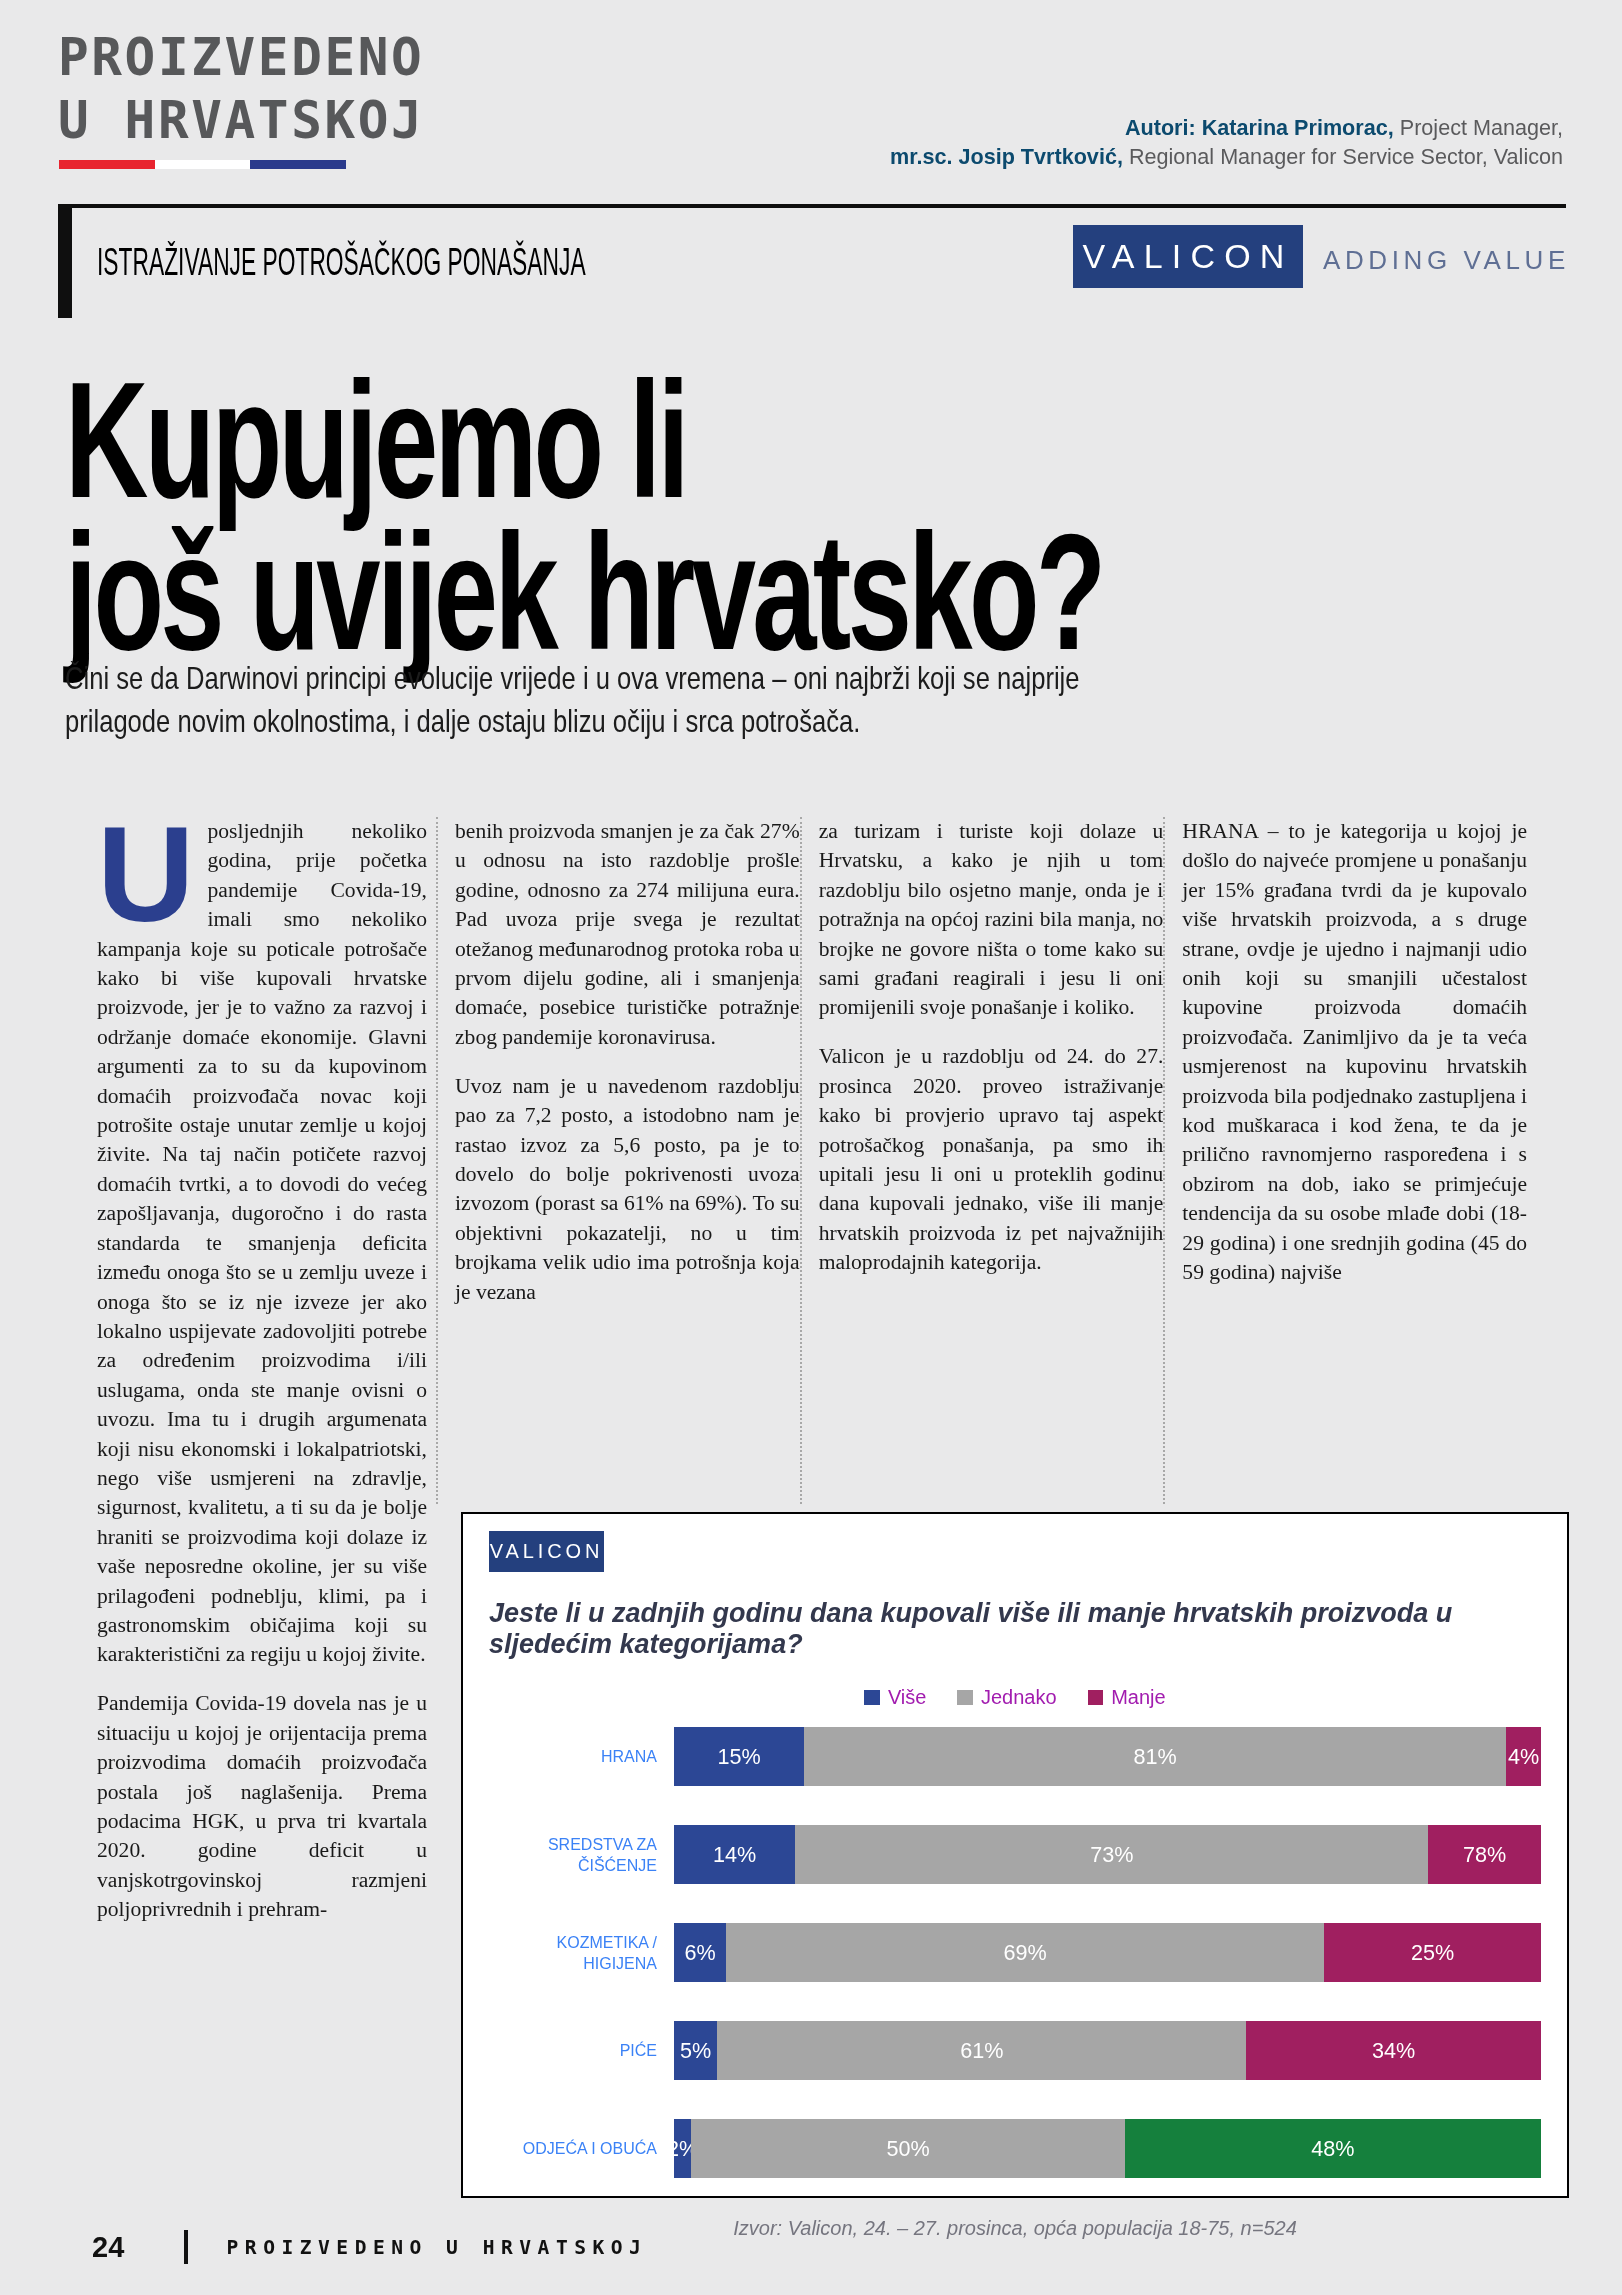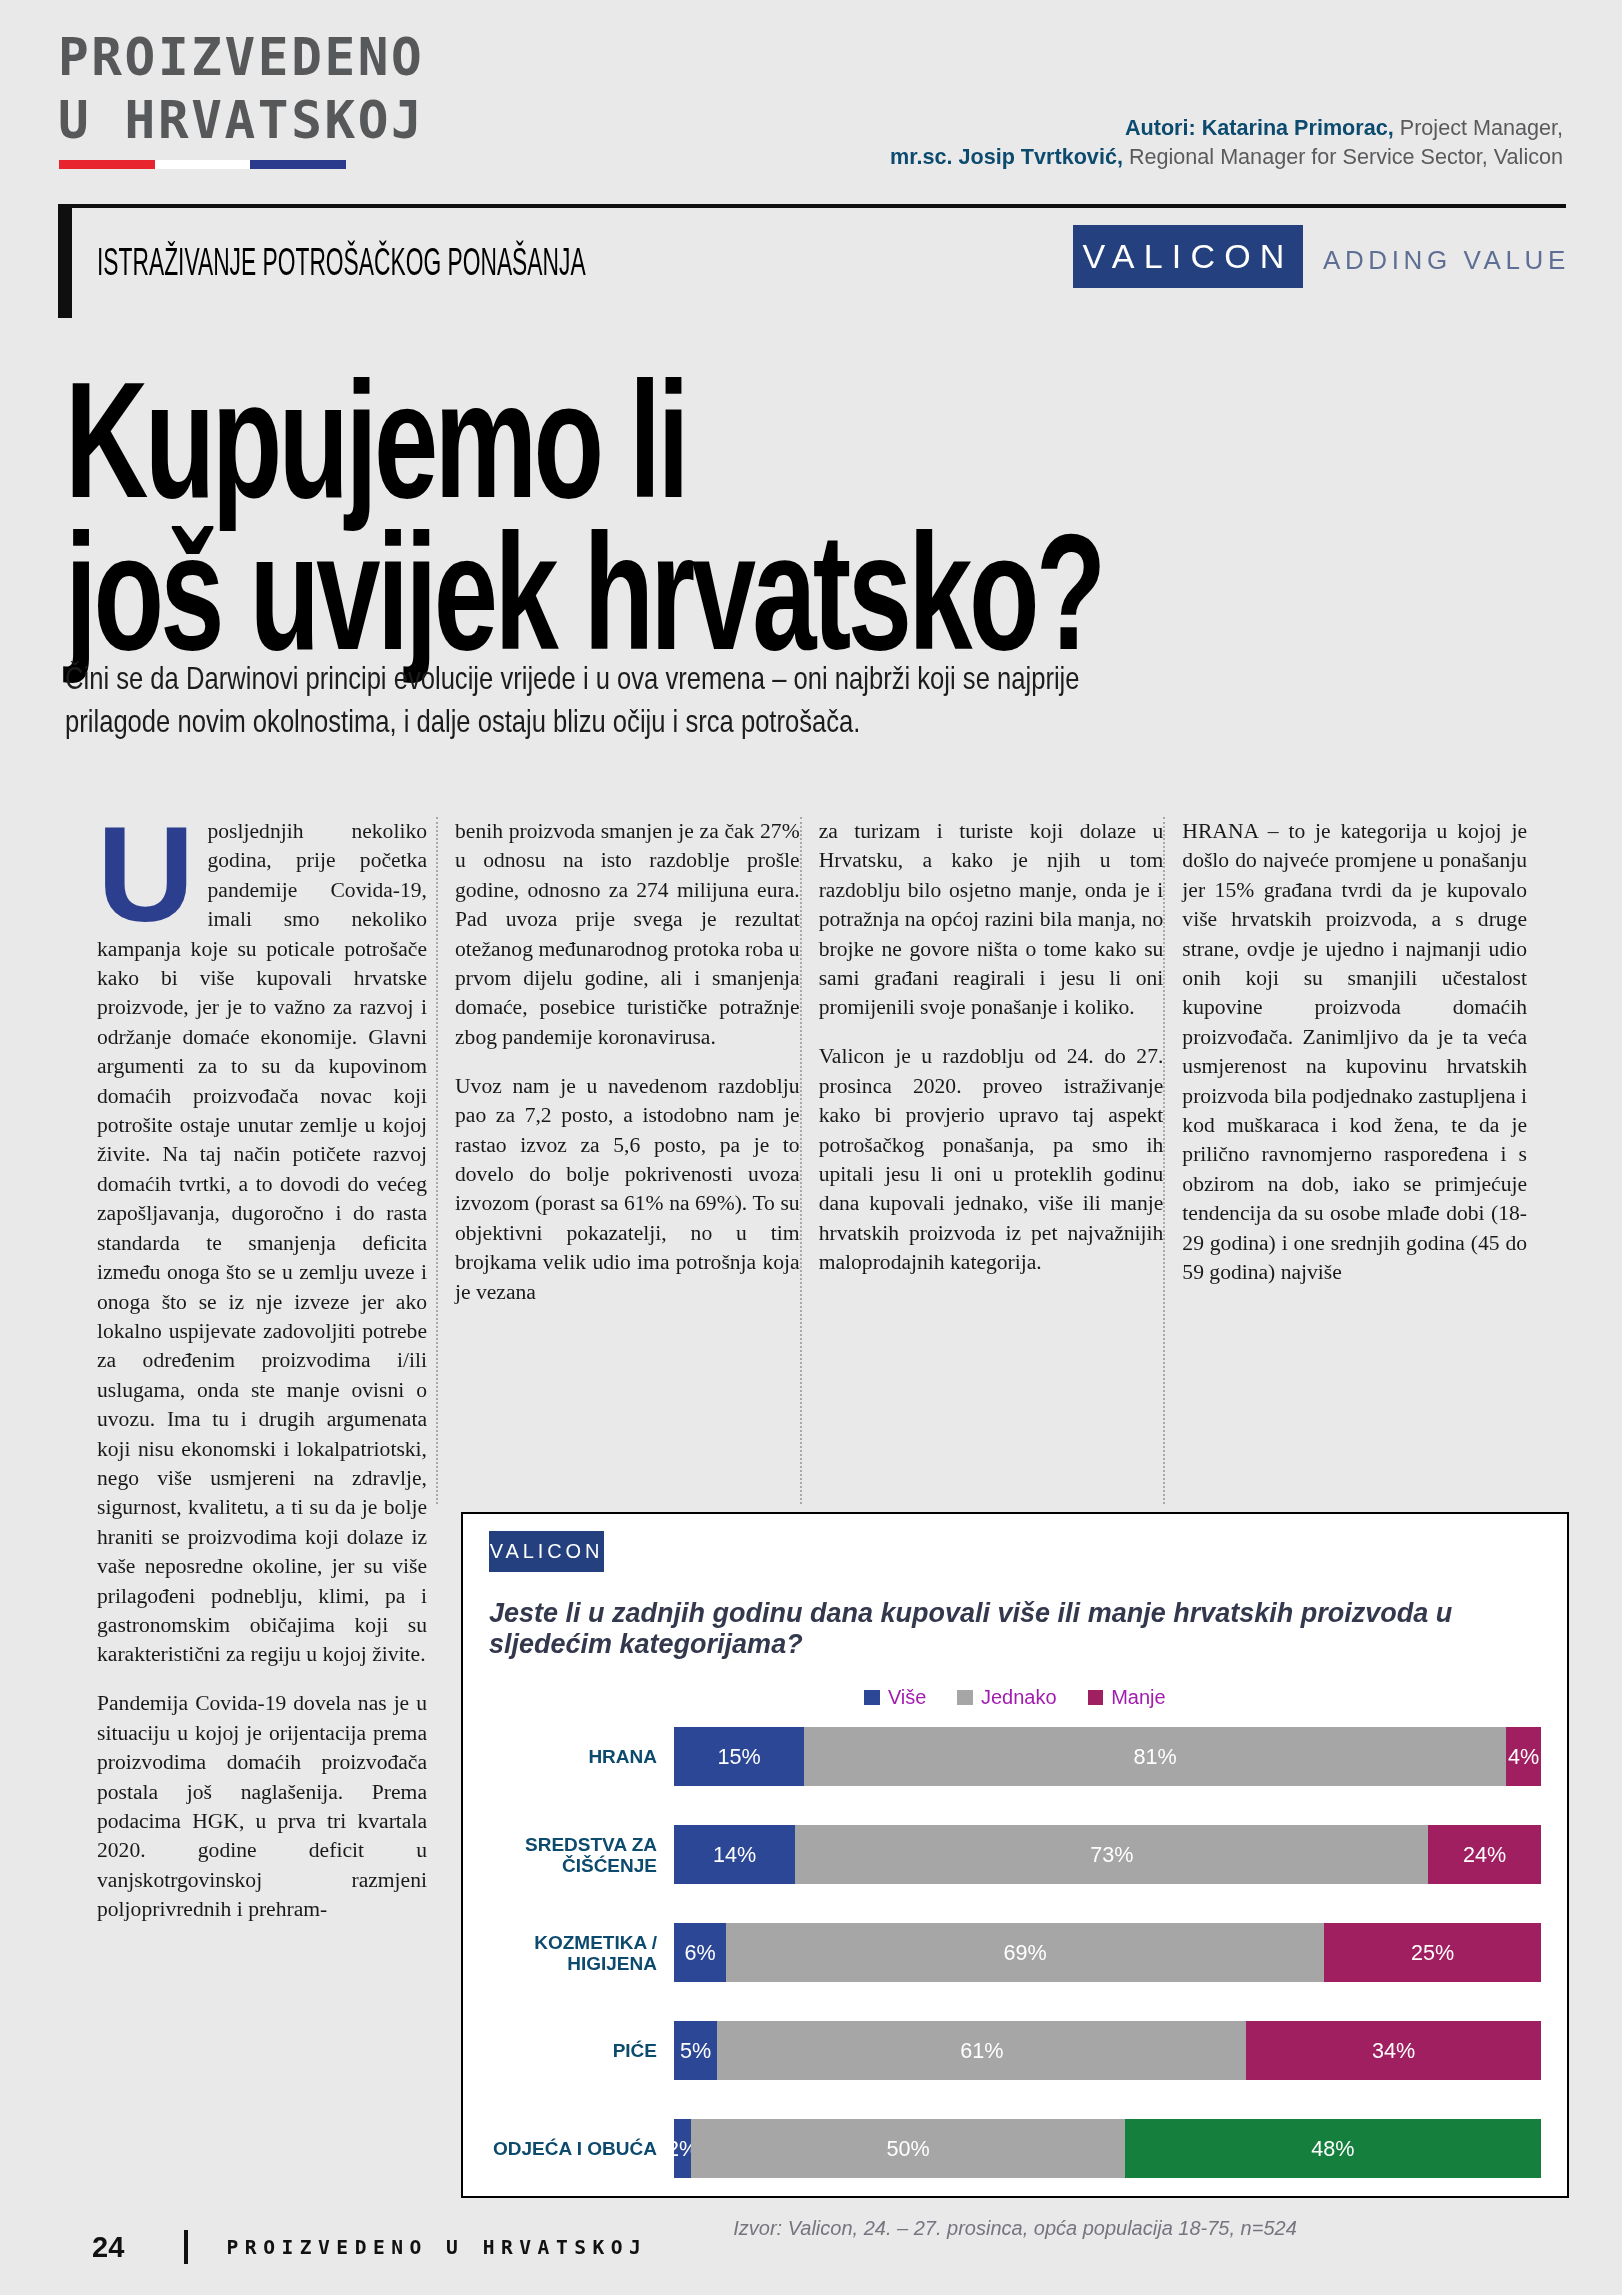--- a/index.html
+++ b/index.html
@@ -51,21 +51,21 @@
   .chart{position:absolute;left:461px;top:1512px;width:1108px;height:686px;background:#ffffff;
          border:2.6px solid #000;box-sizing:border-box;padding:17px 26px 0 26px;}
   .chart-logo{width:115px;height:41px;background:#24407e;display:flex;align-items:center;justify-content:center;}
   .chart-logo span{color:#fff;font-size:20px;letter-spacing:3.9px;}
   .chart-title{margin-top:26px;font-size:27px;font-style:italic;font-weight:bold;color:#33384d;}
   .legend{display:flex;justify-content:center;gap:31px;margin-top:26px;font-size:20px;color:#a21caf;}
   .legend-item{display:flex;align-items:center;gap:7.9px;}
   .swatch{width:15.7px;height:15.7px;display:inline-block;}
   .chart-rows{margin-top:18.3px;}
   .crow{display:flex;align-items:center;height:59px;margin-bottom:39px;}
-  .crow-label{width:168px;margin-right:17px;text-align:right;font-size:19px;font-weight:bold;color:#0c4a6e;
+  .crow-label{width:168px;margin-right:17px;text-align:right;font-size:16px;font-weight:normal;color:#3b82f6;
               line-height:21px;}
   .crow-bar{flex:1;height:59px;display:flex;}
   .seg{height:100%;display:flex;align-items:center;justify-content:center;}
   .segval{color:#fff;font-size:21.6px;white-space:nowrap;}
   .chart-source{text-align:center;margin-top:3.9px;font-size:20px;font-style:italic;color:#75757f;}
 
   
   .footer{position:absolute;left:92px;top:2230px;display:flex;align-items:center;}
   .footer-num{font-size:29px;font-weight:bold;color:#111;}
   .footer-bar{width:3.3px;height:34px;background:#111;margin:0 39px 0 60px;}
@@ -166,21 +166,21 @@
         <div class="crow">
           <div class="crow-label">SREDSTVA ZA ČIŠĆENJE</div>
           <div class="crow-bar">
             <div class="seg" style="width: 14%; background: rgb(44, 71, 149);">
               <span class="segval">14%</span>
             </div>
             <div class="seg" style="width: 73%; background: rgb(166, 166, 166);">
               <span class="segval">73%</span>
             </div>
             <div class="seg" style="width: 13%; background: rgb(160, 31, 96);">
-              <span class="segval">24%</span>
+              <span class="segval">78%</span>
             </div>
           </div>
         </div>
         <div class="crow">
           <div class="crow-label">KOZMETIKA / HIGIJENA</div>
           <div class="crow-bar">
             <div class="seg" style="width: 6%; background: rgb(44, 71, 149);">
               <span class="segval">6%</span>
             </div>
             <div class="seg" style="width: 69%; background: rgb(166, 166, 166);">

